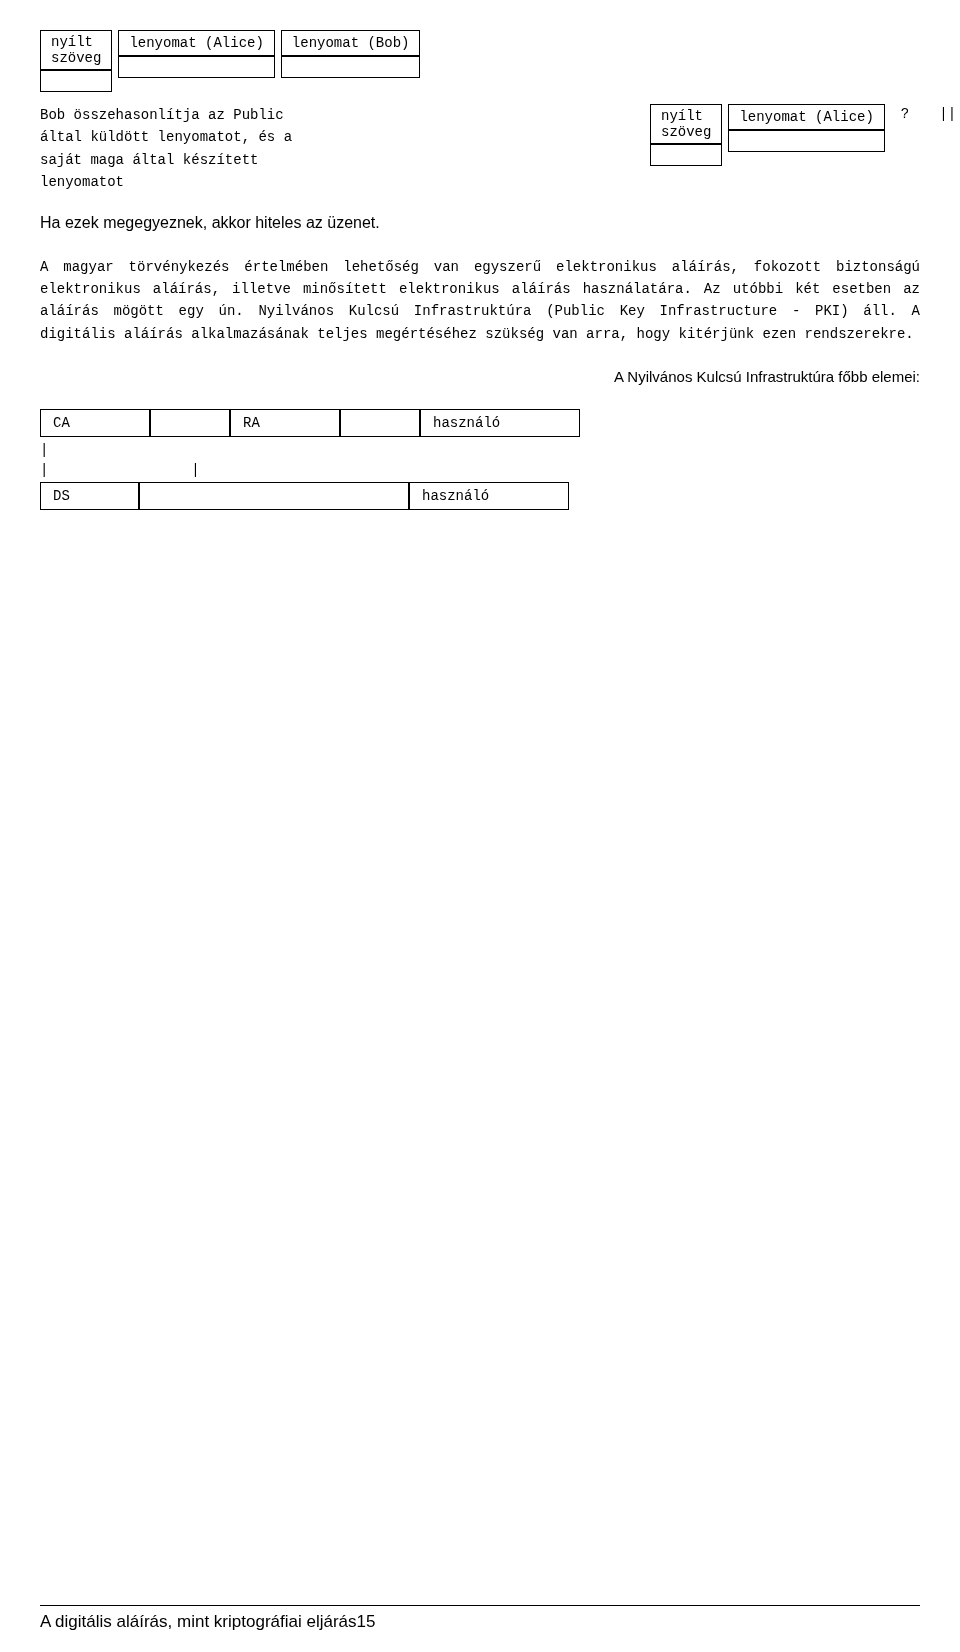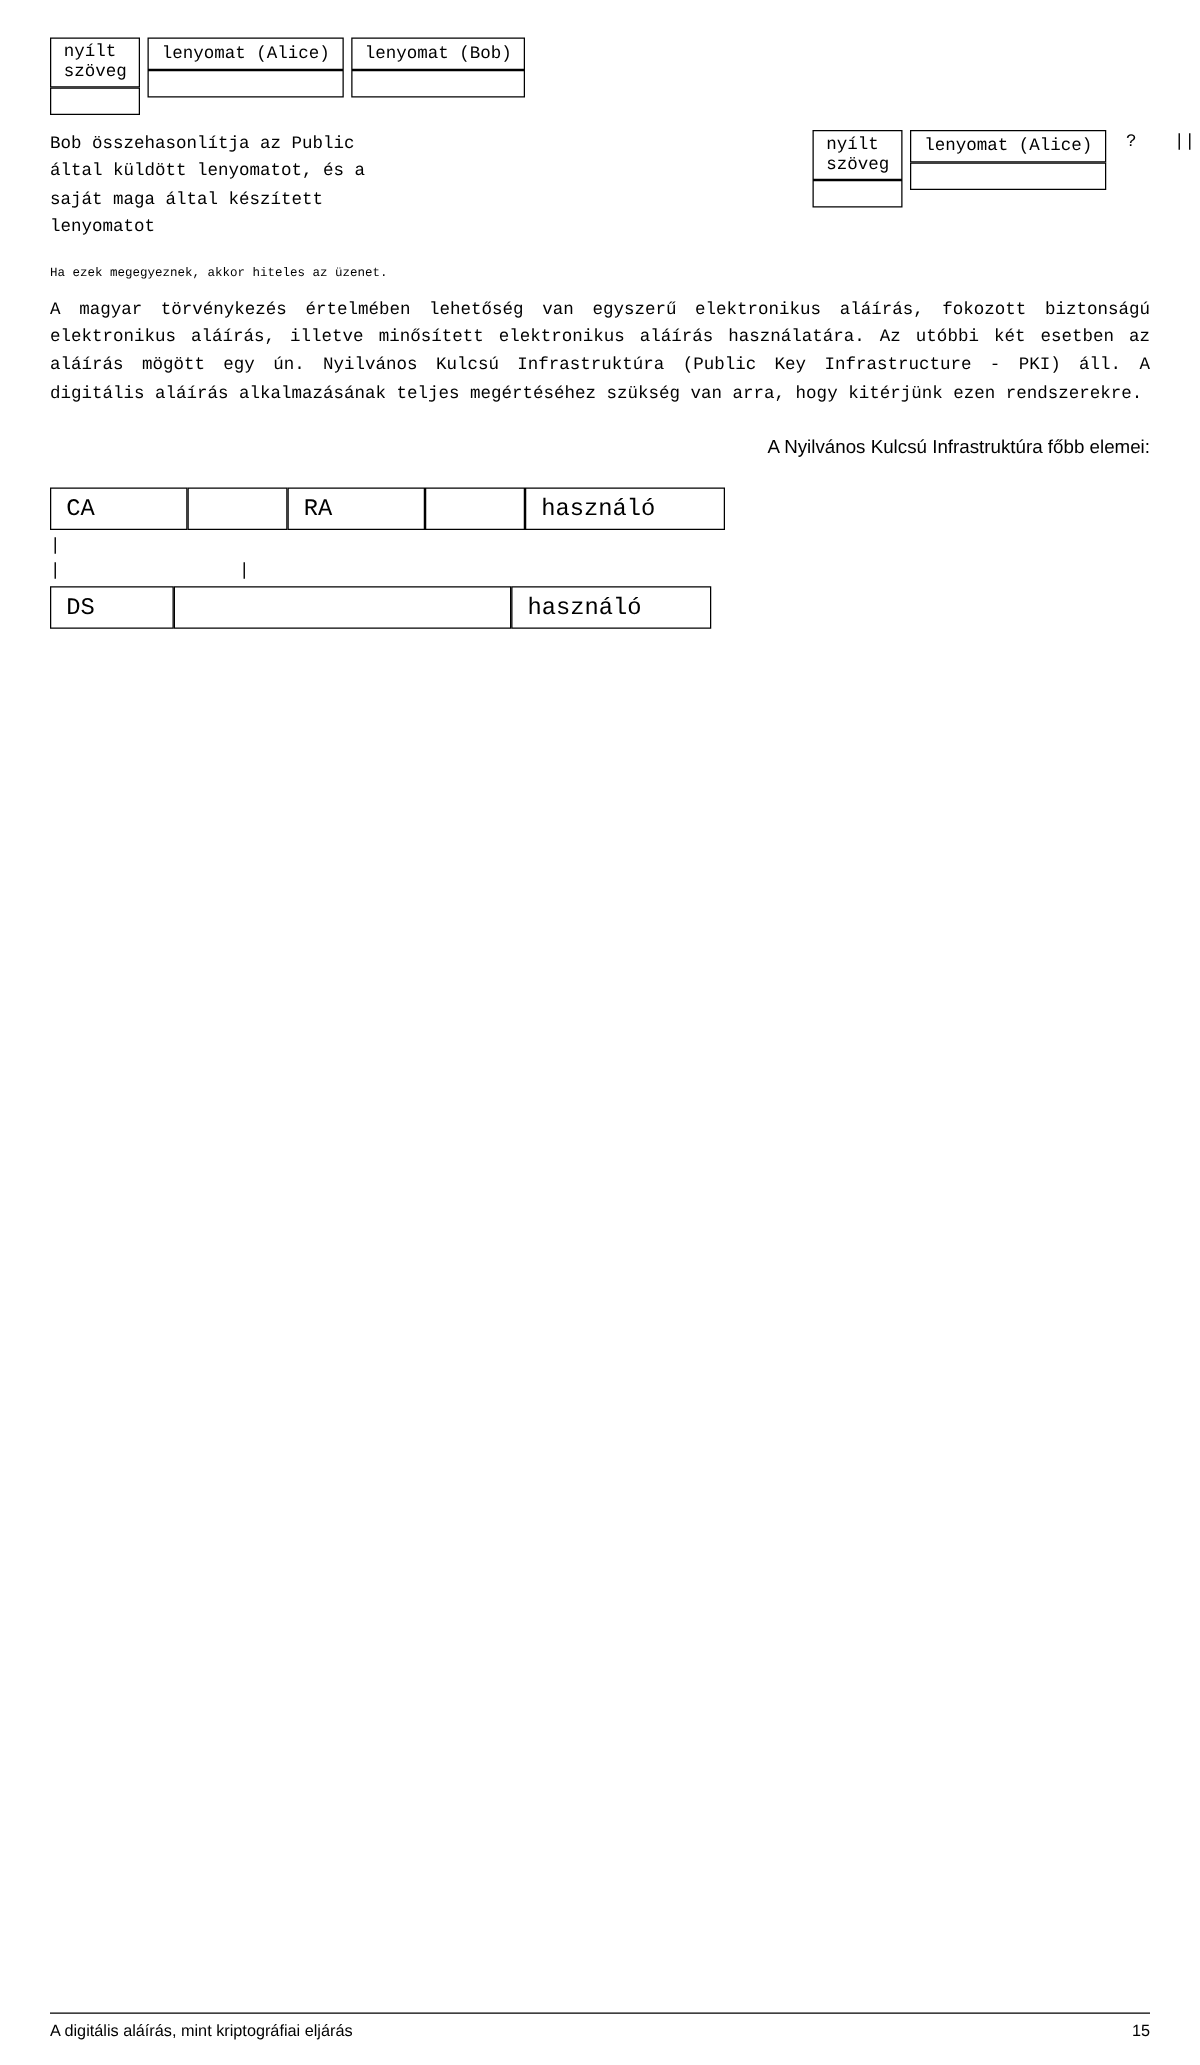--- a/index.html
+++ b/index.html
@@ -15,24 +15,24 @@
     }
 
     .page-content {
       display: flex;
       flex-direction: column;
       gap: 0;
     }
 
     
     .match-line {
-      font-family: Liberation Mono, monospace;
-      font-size: 10px;
+      font-family: Liberation Sans, sans-serif;
+      font-size: 16px;
       margin-top: 8px;
-      margin-bottom: 12px;
+      margin-bottom: 24px;
     }
 
     
     .body-text {
       font-family: Liberation Mono, monospace;
       font-size: 14px;
       line-height: 1.6;
       margin-bottom: 20px;
       text-align: justify;
     }
@@ -46,26 +46,26 @@
       text-align: right;
     }
 
     
     .footer {
       position: absolute;
       bottom: 20px;
       left: 40px;
       right: 40px;
       display: flex;
-      justify-content: space-between;
+      justify-content: flex-start;
       align-items: center;
       border-top: 1px solid #000;
       padding-top: 6px;
       font-family: Arial, sans-serif;
-      font-size: 13px;
+      font-size: 17px;
     }
 
     
     .diagram-container {
       display: flex;
       flex-direction: row;
       width: 100%;
       margin-bottom: 12px;
     }
 
@@ -123,21 +123,21 @@
       align-items: stretch;
       gap: 0;
     }
 
     .pki-cell-bordered {
       border: 1px solid #000;
       padding: 5px 12px;
       display: flex;
       align-items: center;
       font-family: 'Courier New', Courier, monospace;
-      font-size: 19px;
+      font-size: 14px;
     }
 
     .pki-below {
       margin-top: 4px;
       display: flex;
       align-items: flex-start;
       padding-left: 0;
     }
 
     .pki-vert-line {

